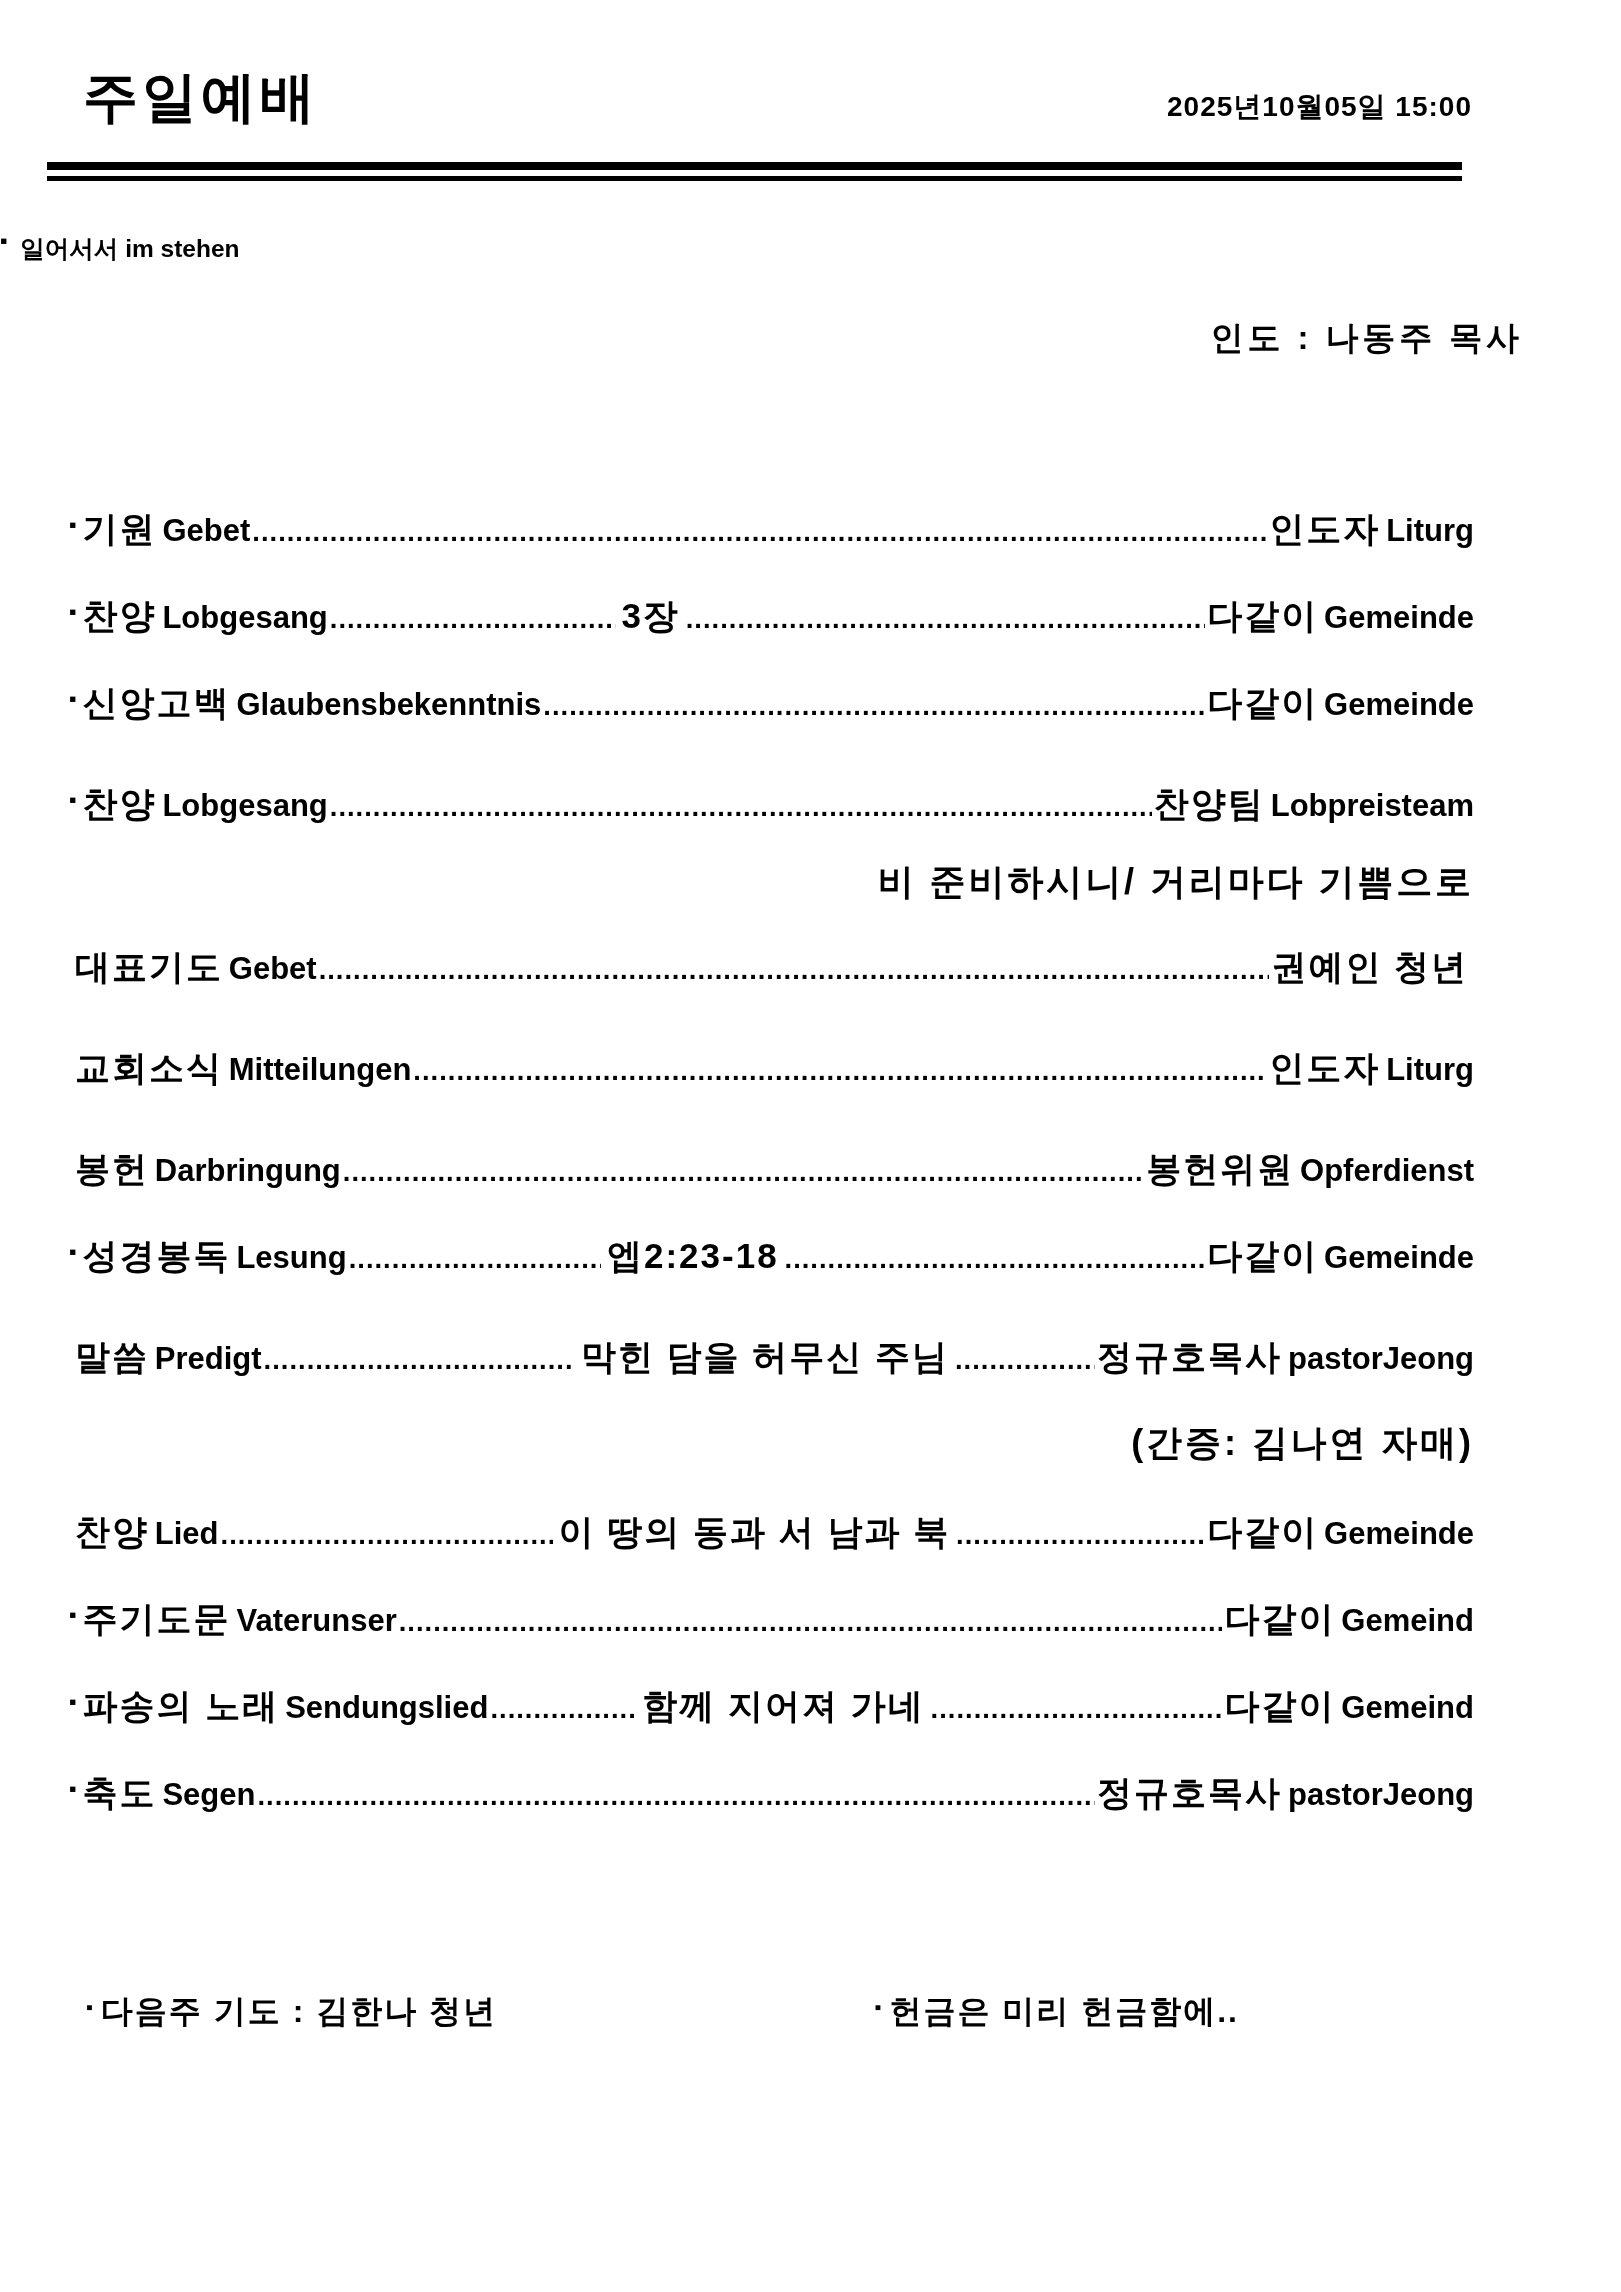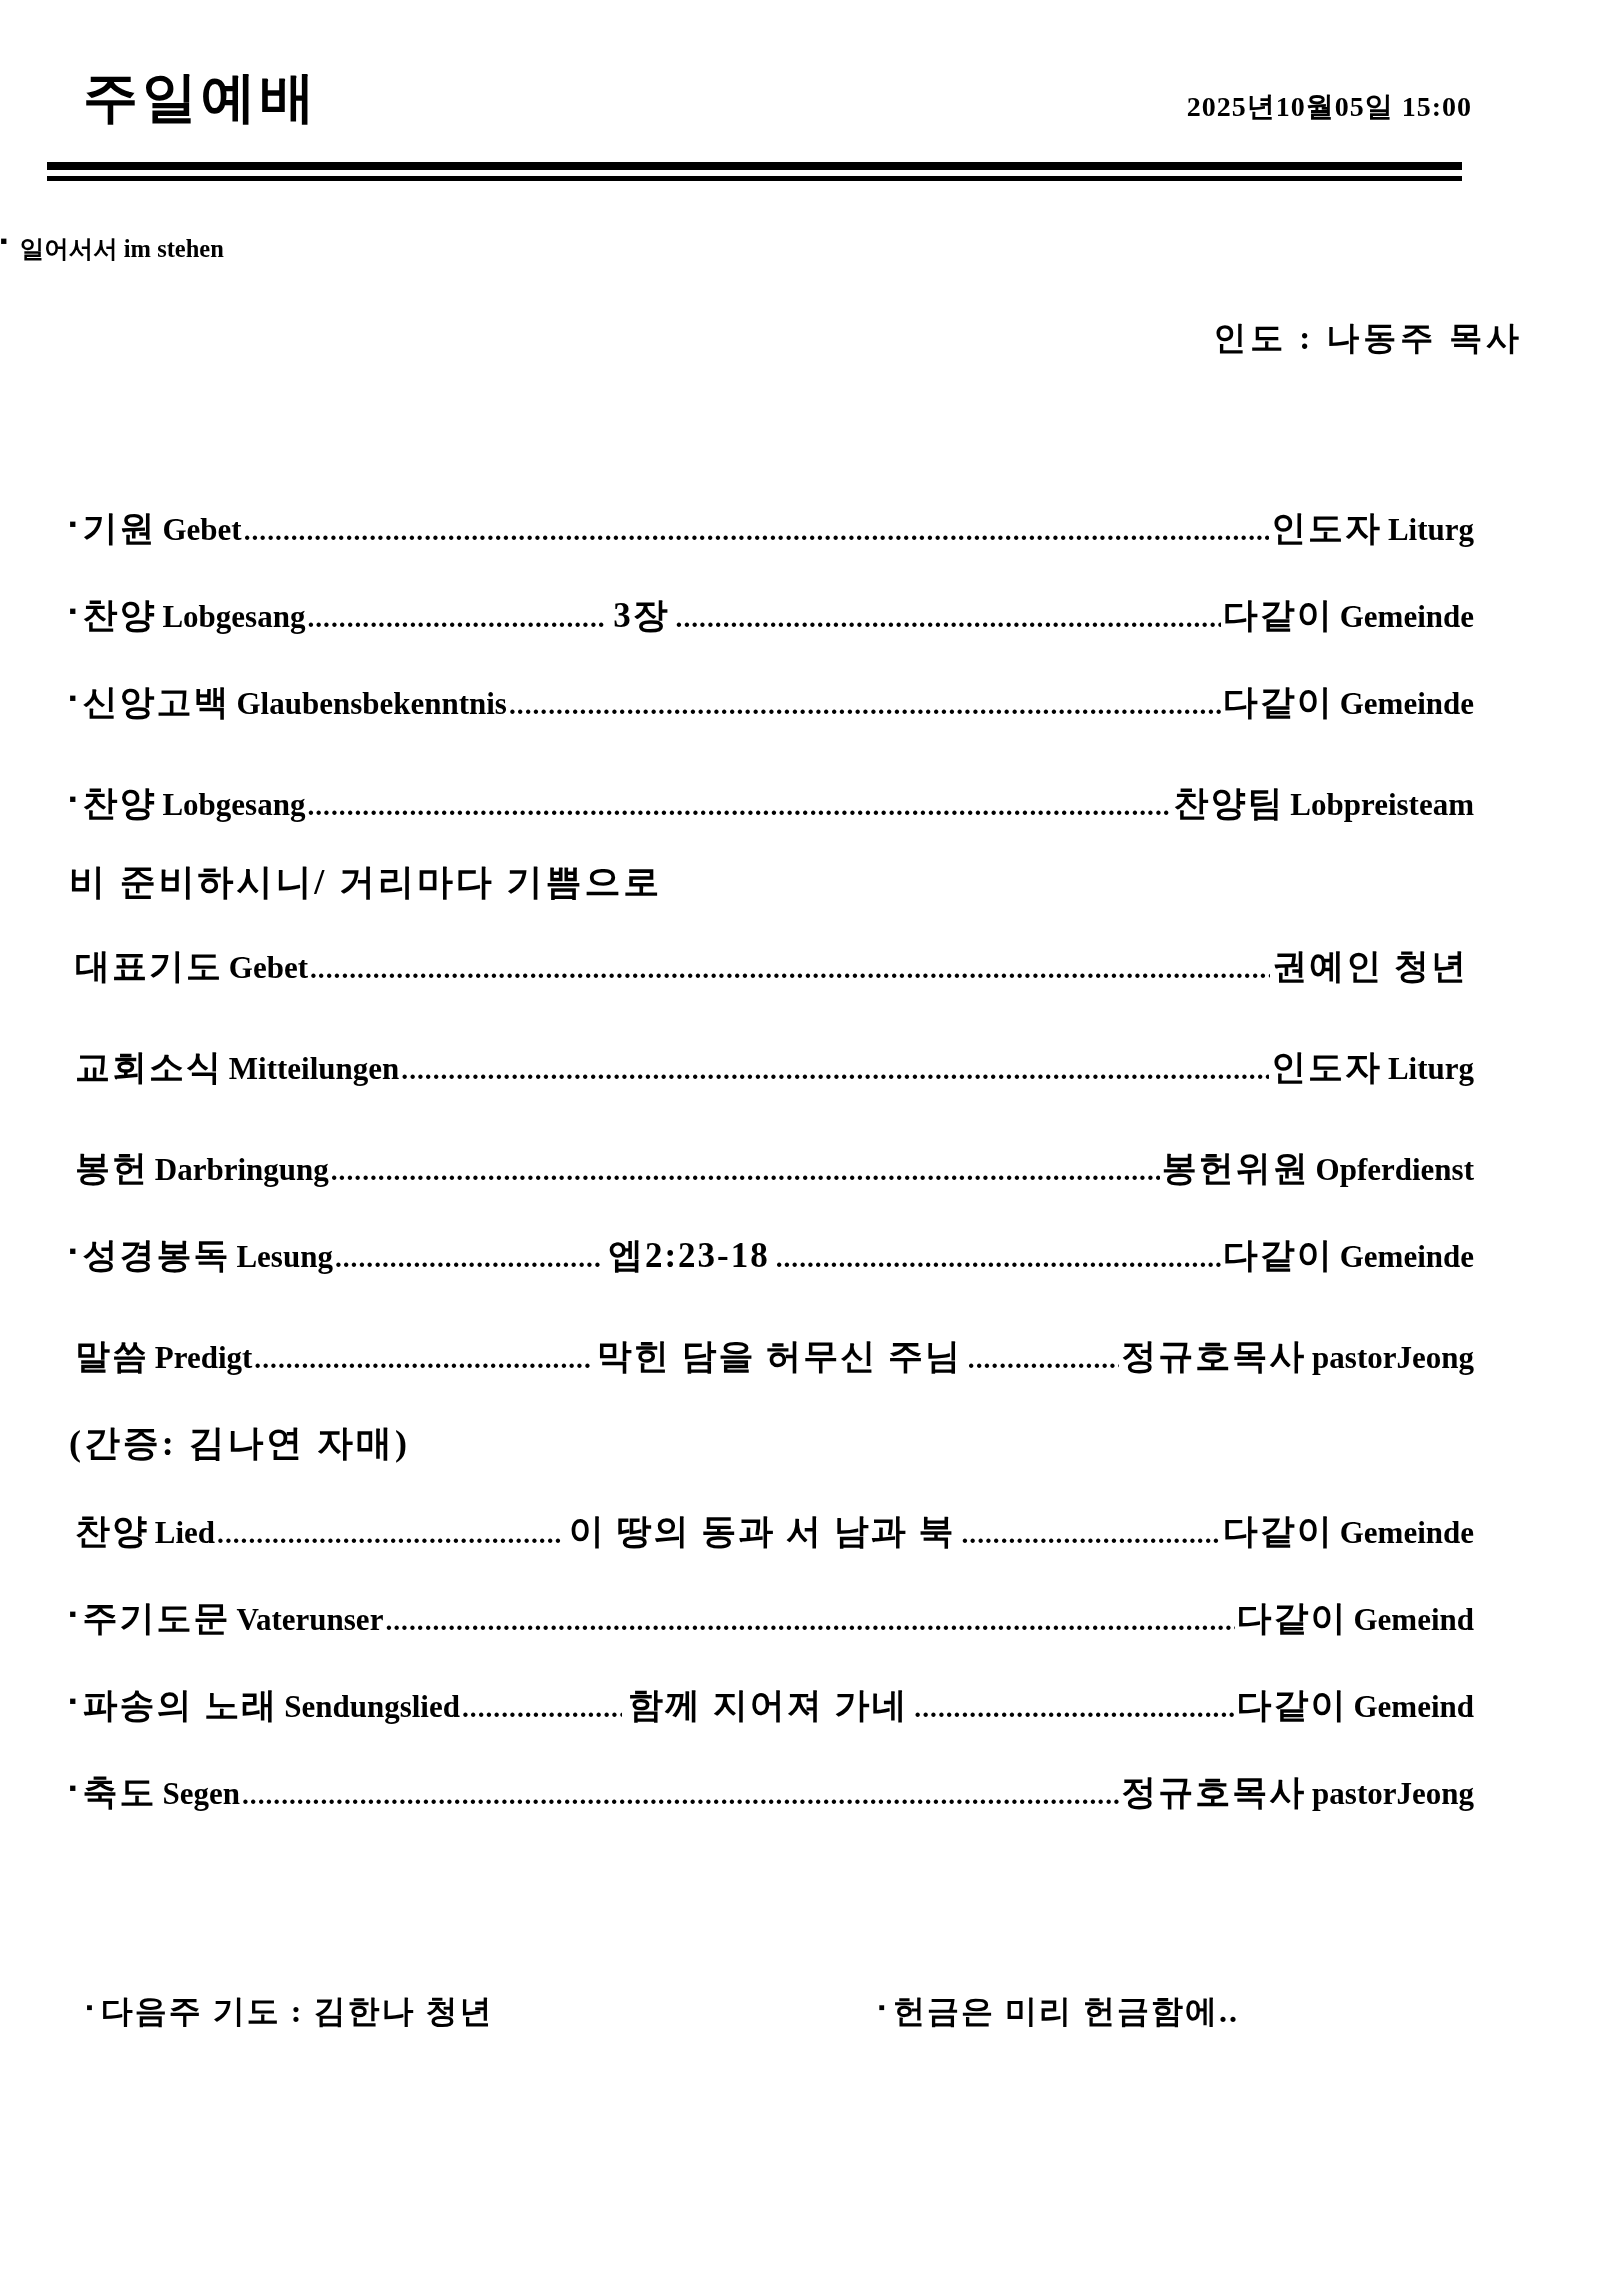--- a/index.html
+++ b/index.html
@@ -3,21 +3,21 @@
 <meta charset="utf-8">
 <style>
   html, body { margin: 0; padding: 0; background: #e8e8e8; }
   .page {
     position: relative;
     width: 1621px;
     height: 2293px;
     margin: 0 auto;
     background: #ffffff;
     color: #000000;
-    font-family: Liberation Serif, serif;
+    font-family: Liberation Sans, sans-serif;
     font-weight: bold;
     overflow: hidden;
   }
   
   .header {
     display: flex;
     align-items: baseline;
     padding: 61px 0 0 83px;
   }
   .title {
@@ -84,21 +84,21 @@
     overflow: hidden;
     white-space: nowrap;
     font-size: 27.4px;
     letter-spacing: 1px;
     margin: 0 2px;
   }
   .leader::before {
     content: "..........................................................................................................................................................................................................";
   }
   .center-row {
-    text-align: left;
+    text-align: right;
     font-size: 36px;
     letter-spacing: 2.9px;
     margin-bottom: 39px;
     margin-top: 2px;
   }
   
   .footer {
     display: flex;
     align-items: baseline;
     margin-top: 176px;

